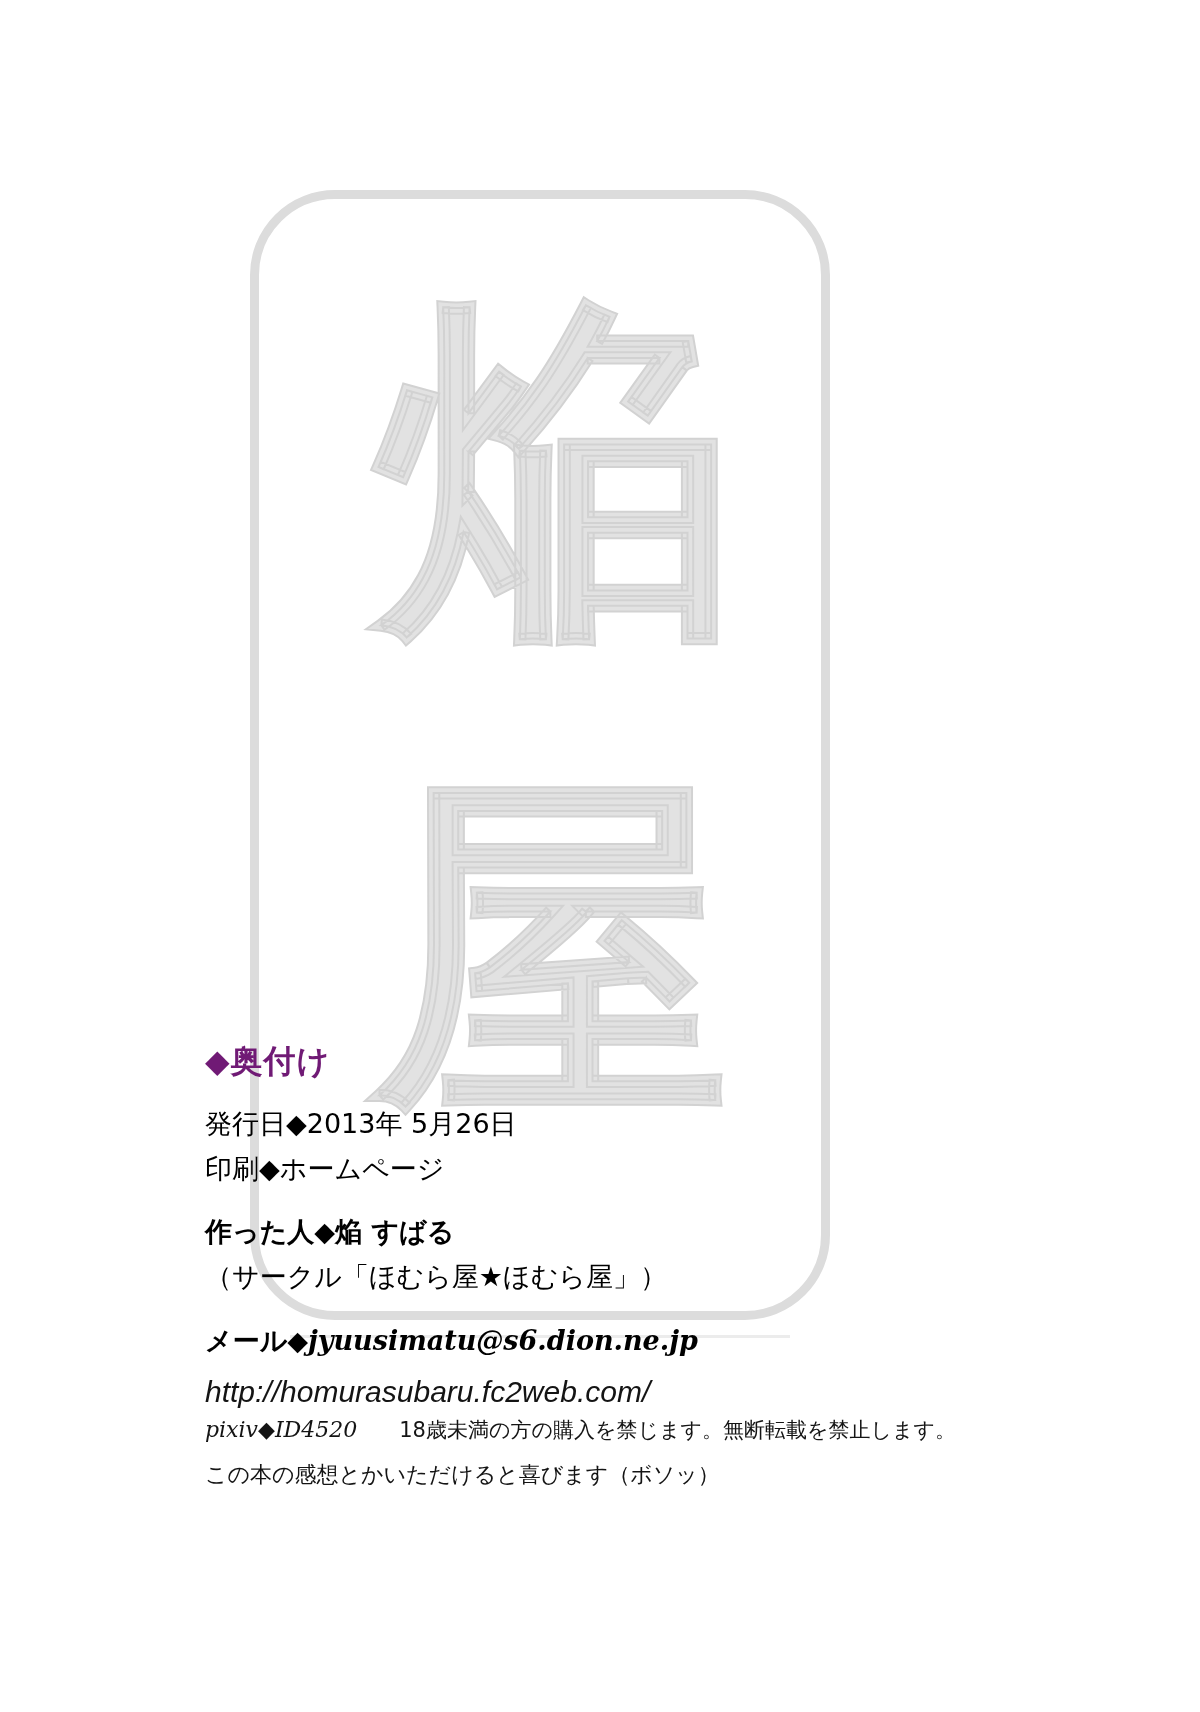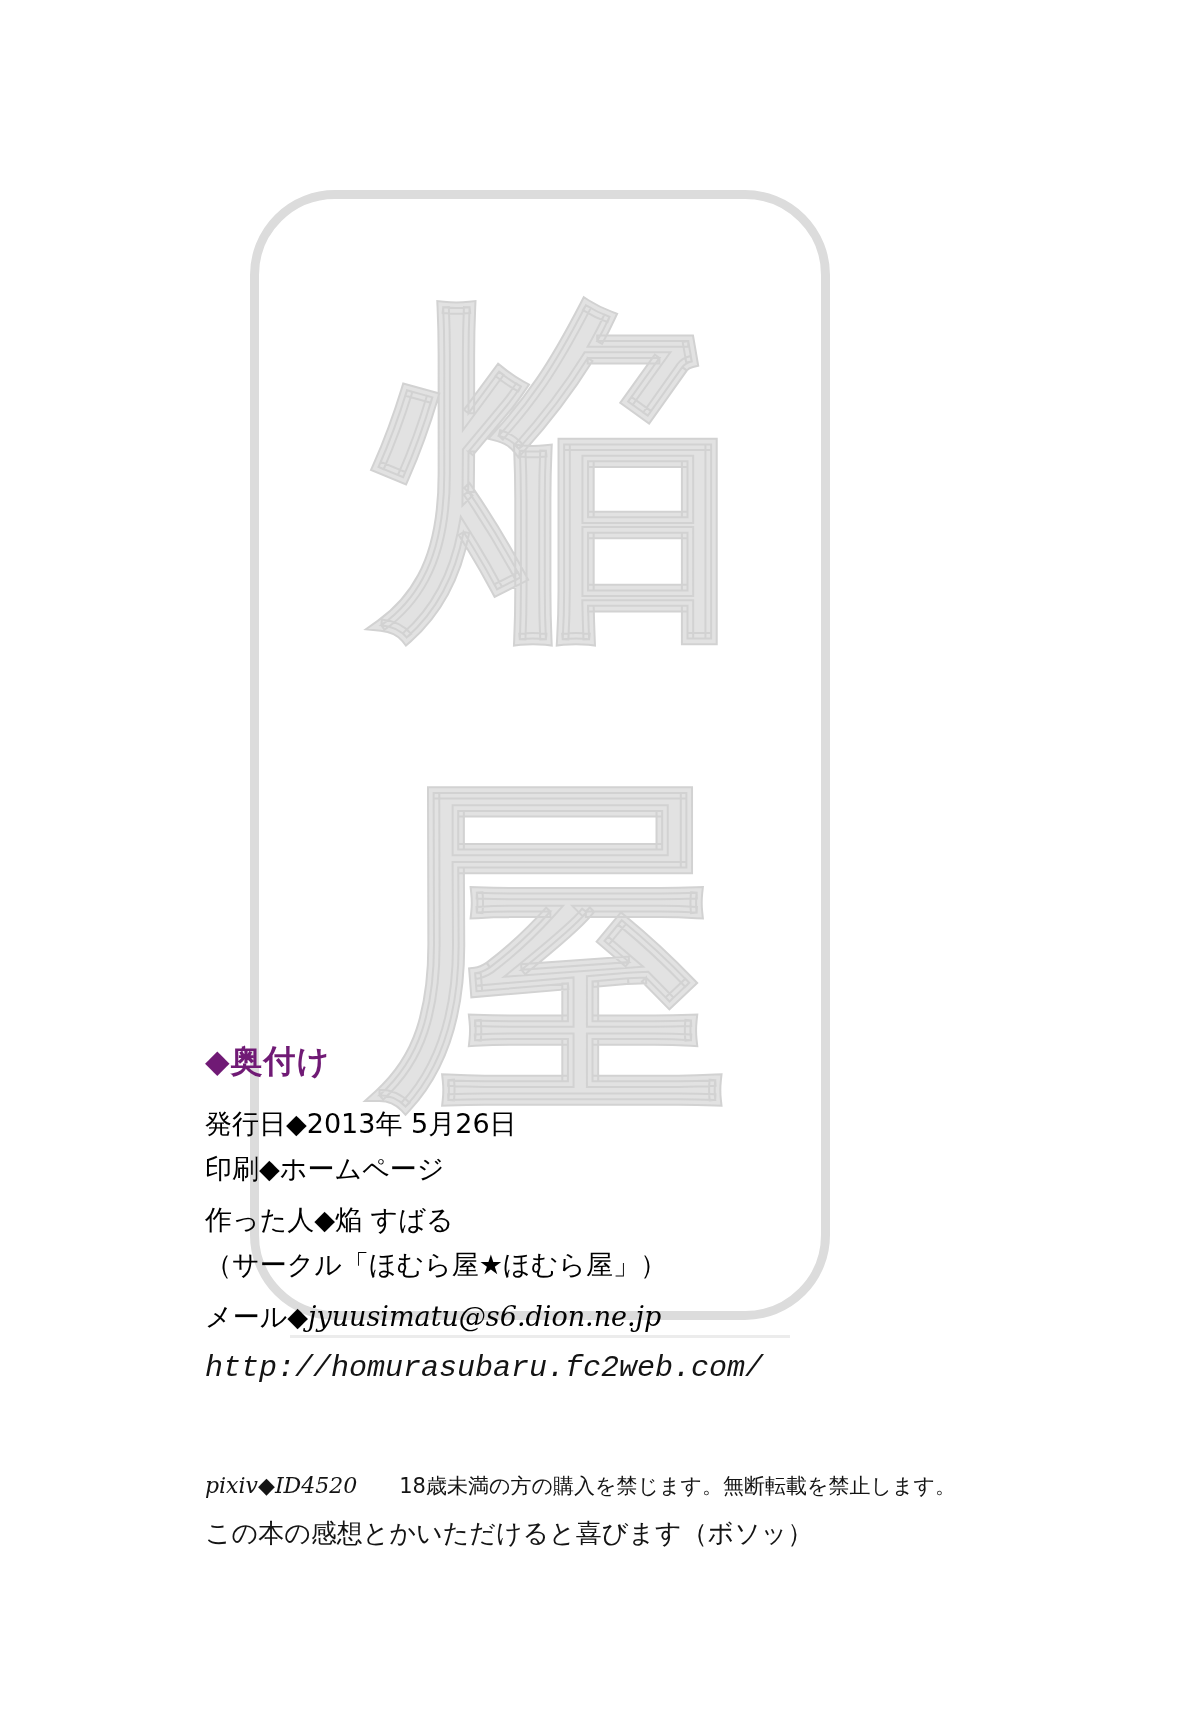--- a/index.html
+++ b/index.html
@@ -92,59 +92,60 @@
   }
   .line {
     font-family: "DejaVu Sans", sans-serif;
     font-size: 27px;
     line-height: 1.45;
     margin: 0 0 6px 0;
     color: #000000;
     white-space: pre;
   }
   .line.gap {
-    margin-top: 12px;
+    margin-top: 24px;
+    font-weight: bold;
   }
   .line-serif {
     font-family: "DejaVu Serif", serif;
     font-style: italic;
     font-size: 27px;
   }
   .url {
-    font-family: Liberation Mono, monospace;
+    font-family: Liberation Sans, sans-serif;
     font-style: italic;
     font-size: 30px;
     line-height: 1.35;
     margin: 12px 0 0 0;
     color: #141414;
   }
 
   .footer-block {
     position: absolute;
     left: 205px;
-    top: 1472px;
+    top: 1416px;
     width: 820px;
   }
   .footer-row {
     display: flex;
     align-items: baseline;
     font-size: 21px;
     font-family: "DejaVu Sans", sans-serif;
     color: #141414;
     margin-bottom: 16px;
     white-space: pre;
   }
   .footer-pixiv {
     font-family: "DejaVu Serif", serif;
     font-style: italic;
     font-size: 22px;
     margin-right: 42px;
   }
   .footer-note {
-    font-size: 26px;
+    font-size: 22px;
     font-family: "DejaVu Sans", sans-serif;
     color: #141414;
     white-space: pre;
   }
 </style>
 </head>
 <body>
 
 <div id="page">
 

